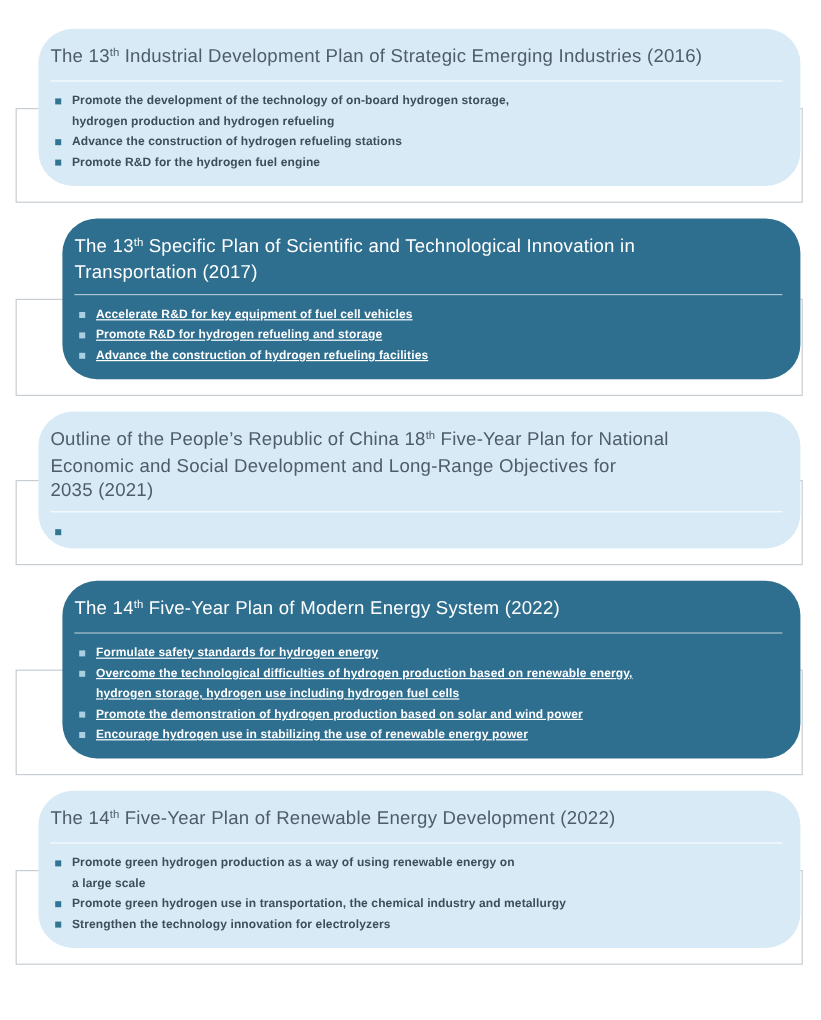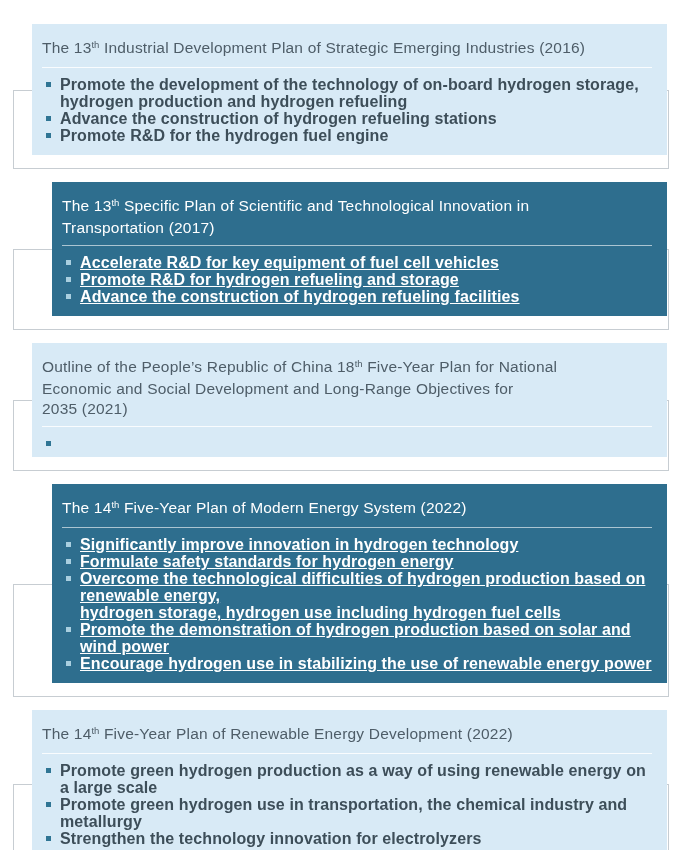--- a/index.html
+++ b/index.html
@@ -30,20 +30,21 @@
     position:absolute;
     left:-19px;right:-2px;top:50%;bottom:-14px;
     background:#ffffff;
     border:1px solid var(--ghost-border);
     z-index:0;
   }
   .card{
     position:relative;
     z-index:1;
     padding:14px 15px 11px 10px;
+    border-radius:29px;
   }
   .card.light{background:var(--light-bg);}
   .card.dark{background:var(--dark-bg);margin-left:20px;}
   .card-title{
     font-size:15.5px;
     font-weight:400;
     line-height:20px;
     letter-spacing:0.2px;
     white-space:pre-line;
   }
@@ -68,21 +69,21 @@
     align-items:flex-start;
   }
   .bullet-marker{
     flex:0 0 auto;
     width:5px;height:5px;
     margin:6px 9px 0 4px;
   }
   .card.light .bullet-marker{background:var(--light-marker);}
   .card.dark .bullet-marker{background:var(--dark-marker);}
   .bullet-text{
-    font-size:16px;
+    font-size:10px;
     font-weight:700;
     line-height:17px;
     letter-spacing:0.1px;
     white-space:pre-line;
   }
   .card.light .bullet-text{color:var(--light-text);}
   .card.dark .bullet-text{color:var(--dark-text);text-decoration:underline;}
 </style>
 </head>
 <body>
@@ -151,24 +152,20 @@
   </div>
 
   <div class="section">
     <div class="ghost"></div>
     <div class="card dark">
       <h2 class="card-title"><span>The 14</span><span class="title-sup">th</span><span> Five-Year Plan of Modern Energy System (2022)</span></h2>
       <hr class="divider">
       <ul class="bullets">
         <li>
             <span class="bullet-marker"></span>
-            <span class="bullet-text">Significantly improve innovation in hydrogen technology</span>
-          </li>
-        <li>
-            <span class="bullet-marker"></span>
             <span class="bullet-text">Formulate safety standards for hydrogen energy</span>
           </li>
         <li>
             <span class="bullet-marker"></span>
             <span class="bullet-text">Overcome the technological difficulties of hydrogen production based on renewable energy,
 hydrogen storage, hydrogen use including hydrogen fuel cells</span>
           </li>
         <li>
             <span class="bullet-marker"></span>
             <span class="bullet-text">Promote the demonstration of hydrogen production based on solar and wind power</span>

